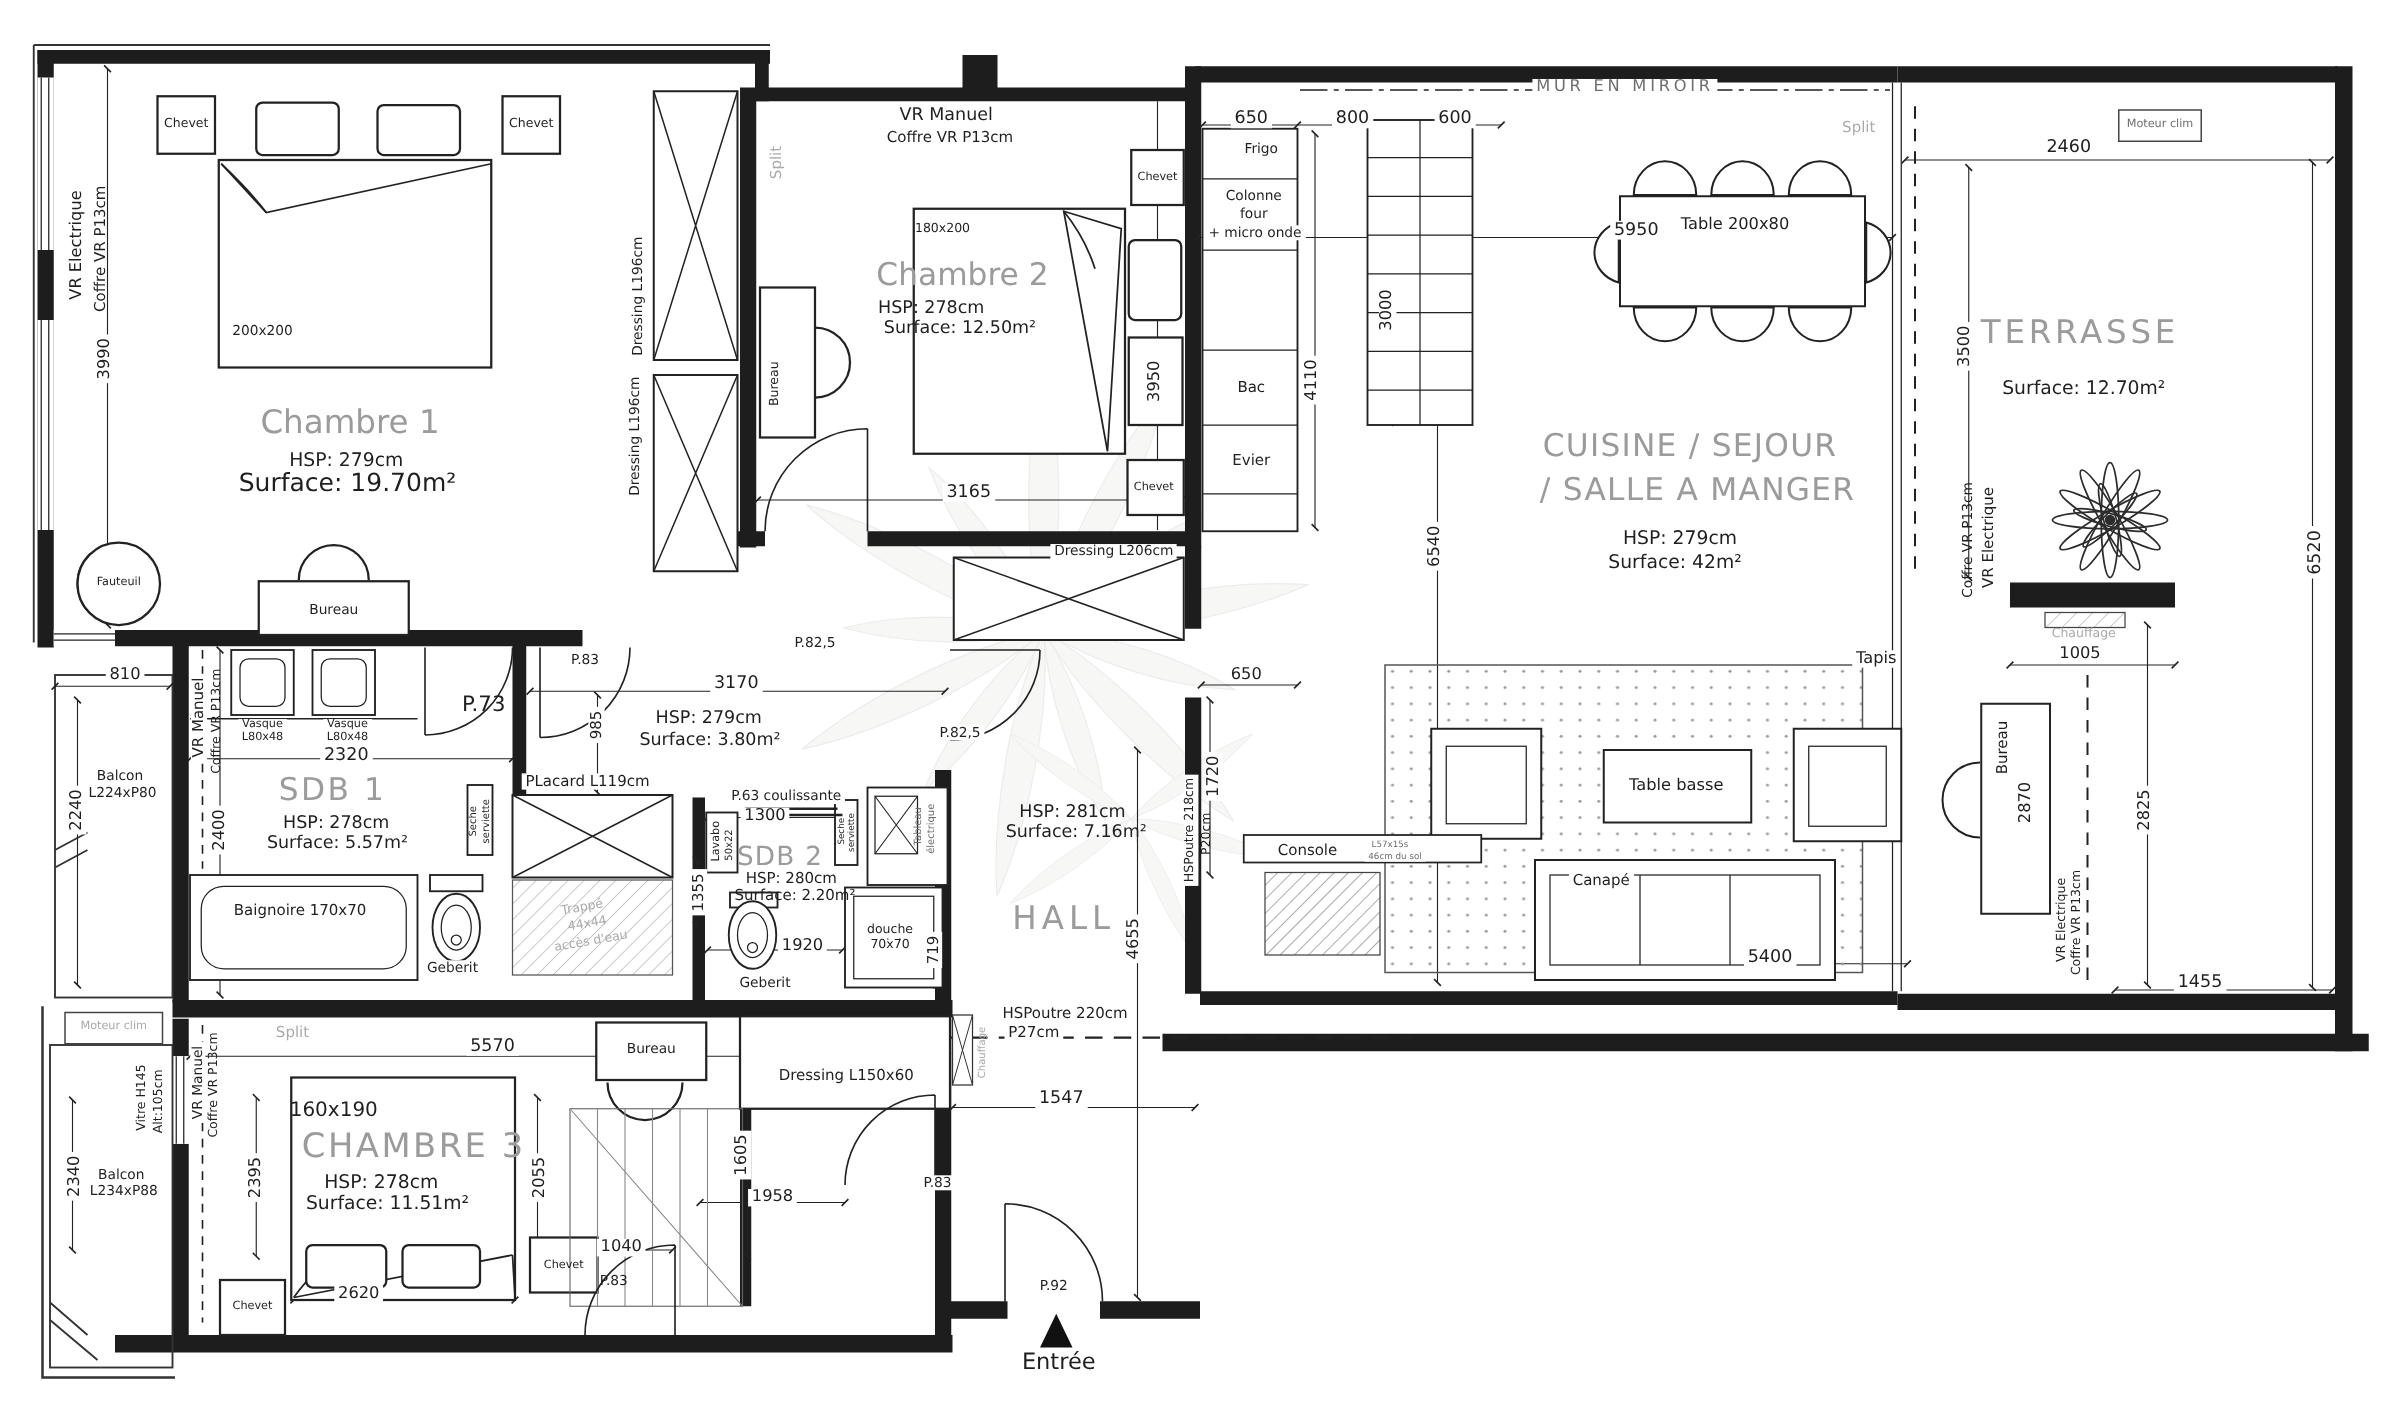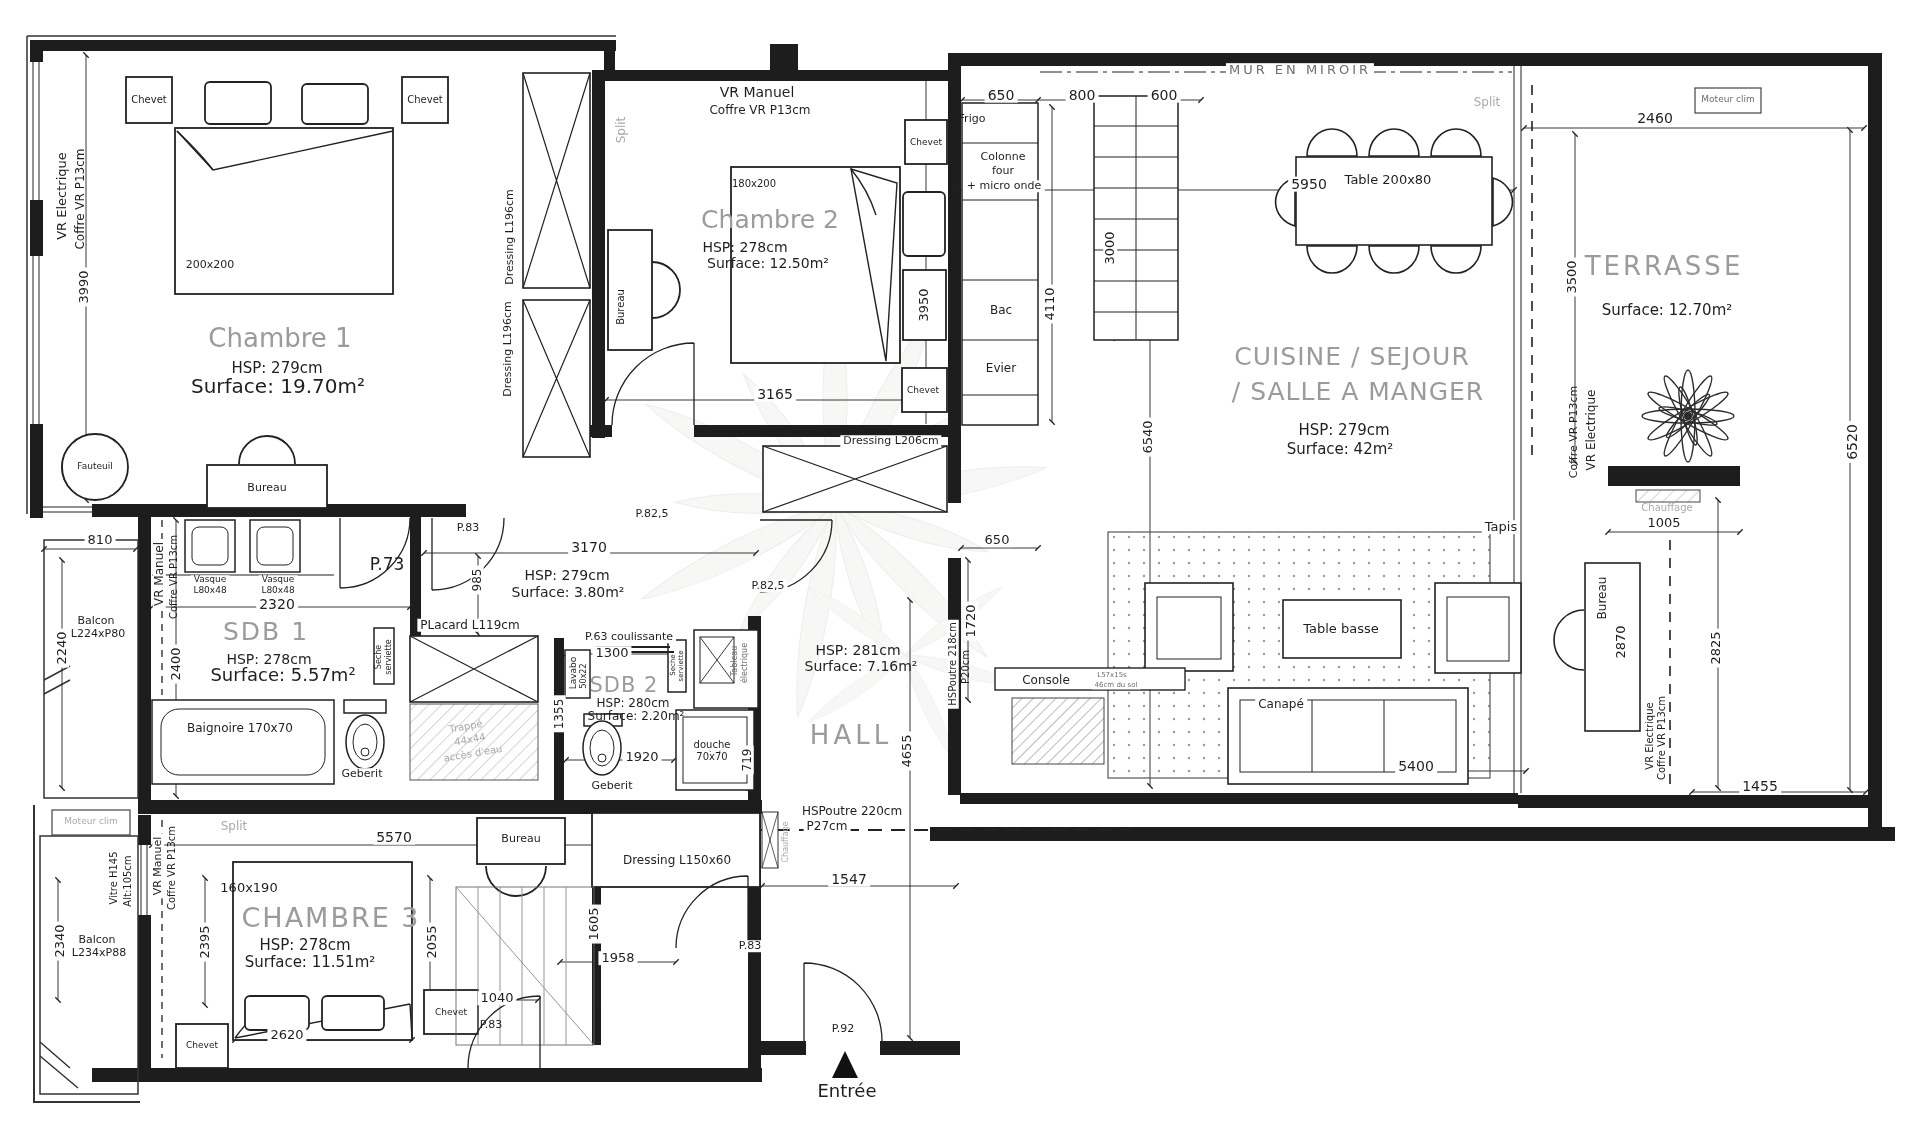--- a/index.html
+++ b/index.html
@@ -362,21 +362,21 @@
       <span class="lbl" style="left: 768px; top: 263px; font-size: 14px; transform: translate(-50%, -50%) rotate(0deg);">Surface: 12.50m²</span>
       <span class="lbl" style="left: 621px; top: 307px; font-size: 10px; transform: translate(-50%, -50%) rotate(-90deg);">Bureau</span>
       <span class="lbl bg" style="left: 924px; top: 305px; font-size: 13px; transform: translate(-50%, -50%) rotate(-90deg);">3950</span>
       <span class="lbl" style="left: 923px; top: 391px; font-size: 9px; transform: translate(-50%, -50%) rotate(0deg);">Chevet</span>
       <span class="lbl bg" style="left: 775px; top: 394px; font-size: 14px; transform: translate(-50%, -50%) rotate(0deg);">3165</span>
       <span class="lbl bg" style="left: 891px; top: 441px; font-size: 11px; transform: translate(-50%, -50%) rotate(0deg);">Dressing L206cm</span>
       <span class="lbl med bg" style="left: 1300px; top: 70px; font-size: 13px; letter-spacing: 3px; transform: translate(-50%, -50%) rotate(0deg);">MUR EN MIROIR</span>
       <span class="lbl bg" style="left: 1001px; top: 95px; font-size: 14px; transform: translate(-50%, -50%) rotate(0deg);">650</span>
       <span class="lbl bg" style="left: 1082px; top: 95px; font-size: 14px; transform: translate(-50%, -50%) rotate(0deg);">800</span>
       <span class="lbl bg" style="left: 1164px; top: 95px; font-size: 14px; transform: translate(-50%, -50%) rotate(0deg);">600</span>
-      <span class="lbl" style="left: 966px; top: 119px; font-size: 11px; transform: translate(-50%, -50%) rotate(0deg); padding-left: 12px;">Frigo</span>
+      <span class="lbl" style="left: 1003px; top: 119px; font-size: 11px; transform: translate(-50%, -50%) rotate(0deg); padding-left: 12px;">Frigo</span>
       <span class="lbl" style="left: 1003px; top: 157px; font-size: 11px; transform: translate(-50%, -50%) rotate(0deg);">Colonne</span>
       <span class="lbl" style="left: 1003px; top: 171px; font-size: 11px; transform: translate(-50%, -50%) rotate(0deg);">four</span>
       <span class="lbl bg" style="left: 1004px; top: 186px; font-size: 11px; transform: translate(-50%, -50%) rotate(0deg);">+ micro onde</span>
       <span class="lbl" style="left: 1001px; top: 310px; font-size: 12px; transform: translate(-50%, -50%) rotate(0deg);">Bac</span>
       <span class="lbl" style="left: 1001px; top: 368px; font-size: 12px; transform: translate(-50%, -50%) rotate(0deg);">Evier</span>
       <span class="lbl bg" style="left: 1050px; top: 304px; font-size: 13px; transform: translate(-50%, -50%) rotate(-90deg);">4110</span>
       <span class="lbl bg" style="left: 1110px; top: 248px; font-size: 13px; transform: translate(-50%, -50%) rotate(-90deg);">3000</span>
       <span class="lbl bg" style="left: 1148px; top: 437px; font-size: 13px; transform: translate(-50%, -50%) rotate(-90deg);">6540</span>
       <span class="lbl bg" style="left: 1309px; top: 184px; font-size: 14px; transform: translate(-50%, -50%) rotate(0deg);">5950</span>
       <span class="lbl bg" style="left: 1388px; top: 180px; font-size: 13px; transform: translate(-50%, -50%) rotate(0deg);">Table 200x80</span>
@@ -423,21 +423,21 @@
       <span class="lbl" style="left: 98px; top: 634px; font-size: 11px; transform: translate(-50%, -50%) rotate(0deg);">L224xP80</span>
       <span class="lbl bg" style="left: 62px; top: 648px; font-size: 13px; transform: translate(-50%, -50%) rotate(-90deg);">2240</span>
       <span class="lbl bg" style="left: 176px; top: 664px; font-size: 13px; transform: translate(-50%, -50%) rotate(-90deg);">2400</span>
       <span class="lbl bg" style="left: 210px; top: 580px; font-size: 9px; transform: translate(-50%, -50%) rotate(0deg);">Vasque</span>
       <span class="lbl" style="left: 210px; top: 591px; font-size: 9px; transform: translate(-50%, -50%) rotate(0deg);">L80x48</span>
       <span class="lbl bg" style="left: 278px; top: 580px; font-size: 9px; transform: translate(-50%, -50%) rotate(0deg);">Vasque</span>
       <span class="lbl" style="left: 278px; top: 591px; font-size: 9px; transform: translate(-50%, -50%) rotate(0deg);">L80x48</span>
       <span class="lbl bg" style="left: 277px; top: 604px; font-size: 14px; transform: translate(-50%, -50%) rotate(0deg);">2320</span>
       <span class="lbl gray" style="left: 266px; top: 632px; font-size: 25px; letter-spacing: 2px; transform: translate(-50%, -50%) rotate(0deg);">SDB 1</span>
       <span class="lbl" style="left: 269px; top: 659px; font-size: 14px; transform: translate(-50%, -50%) rotate(0deg);">HSP: 278cm</span>
-      <span class="lbl" style="left: 283px; top: 675px; font-size: 18px; transform: translate(-50%, -50%) rotate(0deg);">Surface: 5.57m²</span>
+      <span class="lbl" style="left: 270px; top: 675px; font-size: 14px; transform: translate(-50%, -50%) rotate(0deg);">Surface: 5.57m²</span>
       <span class="lbl" style="left: 387px; top: 565px; font-size: 17px; transform: translate(-50%, -50%) rotate(0deg);">P.73</span>
       <span class="lbl" style="left: 468px; top: 528px; font-size: 11px; transform: translate(-50%, -50%) rotate(0deg);">P.83</span>
       <span class="lbl bg" style="left: 477px; top: 580px; font-size: 12px; transform: translate(-50%, -50%) rotate(-90deg);">985</span>
       <span class="lbl bg" style="left: 470px; top: 625px; font-size: 12px; transform: translate(-50%, -50%) rotate(0deg);">PLacard L119cm</span>
       <span class="lbl" style="left: 379px; top: 657px; font-size: 8px; transform: translate(-50%, -50%) rotate(-90deg);">Seche</span>
       <span class="lbl bg" style="left: 389px; top: 657px; font-size: 8px; transform: translate(-50%, -50%) rotate(-90deg);">serviette</span>
       <span class="lbl" style="left: 240px; top: 728px; font-size: 12px; transform: translate(-50%, -50%) rotate(0deg); text-align: center;">Baignoire 170x70</span>
       <span class="lbl bg" style="left: 362px; top: 774px; font-size: 11px; transform: translate(-50%, -50%) rotate(0deg);">Geberit</span>
       <span class="lbl faint" style="left: 466px; top: 727px; font-size: 10px; transform: translate(-50%, -50%) rotate(-10deg);">Trappé</span>
       <span class="lbl faint" style="left: 470px; top: 740px; font-size: 10px; transform: translate(-50%, -50%) rotate(-10deg);">44x44</span>
@@ -472,21 +472,21 @@
       <span class="lbl faint" style="left: 234px; top: 826px; font-size: 12px; transform: translate(-50%, -50%) rotate(0deg);">Split</span>
       <span class="lbl bg" style="left: 394px; top: 837px; font-size: 14px; transform: translate(-50%, -50%) rotate(0deg);">5570</span>
       <span class="lbl" style="left: 114px; top: 878px; font-size: 10px; transform: translate(-50%, -50%) rotate(-90deg);">Vitre H145</span>
       <span class="lbl" style="left: 128px; top: 881px; font-size: 10px; transform: translate(-50%, -50%) rotate(-90deg);">Alt:105cm</span>
       <span class="lbl bg" style="left: 158px; top: 866px; font-size: 11px; transform: translate(-50%, -50%) rotate(-90deg);">VR Manuel</span>
       <span class="lbl" style="left: 172px; top: 868px; font-size: 10px; transform: translate(-50%, -50%) rotate(-90deg);">Coffre VR P13cm</span>
       <span class="lbl bg" style="left: 60px; top: 941px; font-size: 13px; transform: translate(-50%, -50%) rotate(-90deg);">2340</span>
       <span class="lbl" style="left: 97px; top: 940px; font-size: 11px; transform: translate(-50%, -50%) rotate(0deg);">Balcon</span>
       <span class="lbl" style="left: 99px; top: 953px; font-size: 11px; transform: translate(-50%, -50%) rotate(0deg);">L234xP88</span>
       <span class="lbl bg" style="left: 205px; top: 942px; font-size: 13px; transform: translate(-50%, -50%) rotate(-90deg);">2395</span>
-      <span class="lbl" style="left: 249px; top: 888px; font-size: 13px; transform: translate(-50%, -50%) rotate(0deg);">160x190</span>
+      <span class="lbl" style="left: 267px; top: 888px; font-size: 16px; transform: translate(-50%, -50%) rotate(0deg);">160x190</span>
       <span class="lbl gray" style="left: 331px; top: 918px; font-size: 27px; letter-spacing: 2px; transform: translate(-50%, -50%) rotate(0deg);">CHAMBRE 3</span>
       <span class="lbl" style="left: 305px; top: 946px; font-size: 15px; transform: translate(-50%, -50%) rotate(0deg);">HSP: 278cm</span>
       <span class="lbl" style="left: 310px; top: 963px; font-size: 15px; transform: translate(-50%, -50%) rotate(0deg);">Surface: 11.51m²</span>
       <span class="lbl bg" style="left: 432px; top: 942px; font-size: 13px; transform: translate(-50%, -50%) rotate(-90deg);">2055</span>
       <span class="lbl" style="left: 521px; top: 839px; font-size: 11px; transform: translate(-50%, -50%) rotate(0deg);">Bureau</span>
       <span class="lbl" style="left: 677px; top: 860px; font-size: 12px; transform: translate(-50%, -50%) rotate(0deg);">Dressing L150x60</span>
       <span class="lbl bg" style="left: 594px; top: 924px; font-size: 13px; transform: translate(-50%, -50%) rotate(-90deg);">1605</span>
       <span class="lbl bg" style="left: 618px; top: 958px; font-size: 13px; transform: translate(-50%, -50%) rotate(0deg);">1958</span>
       <span class="lbl bg" style="left: 497px; top: 998px; font-size: 13px; transform: translate(-50%, -50%) rotate(0deg);">1040</span>
       <span class="lbl" style="left: 491px; top: 1025px; font-size: 11px; transform: translate(-50%, -50%) rotate(0deg);">P.83</span>

